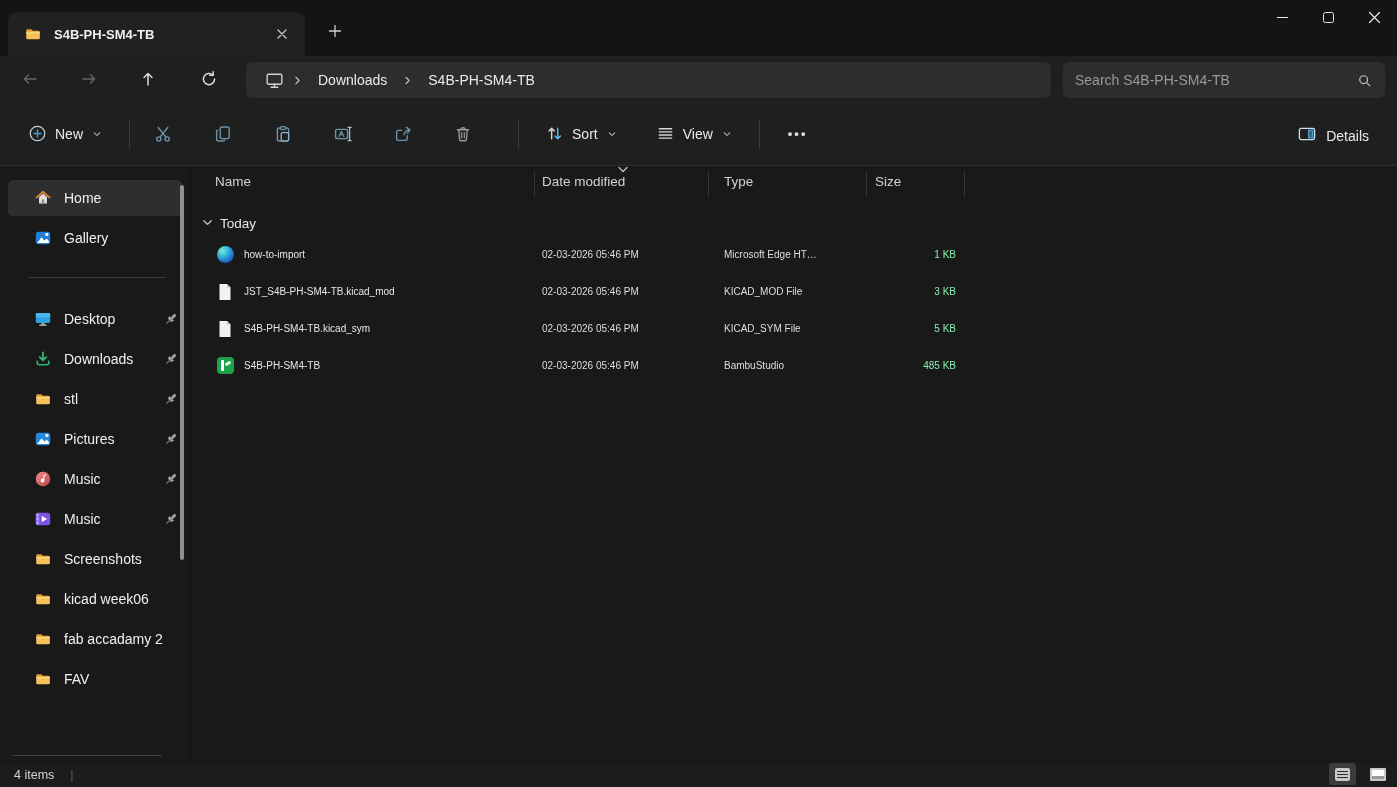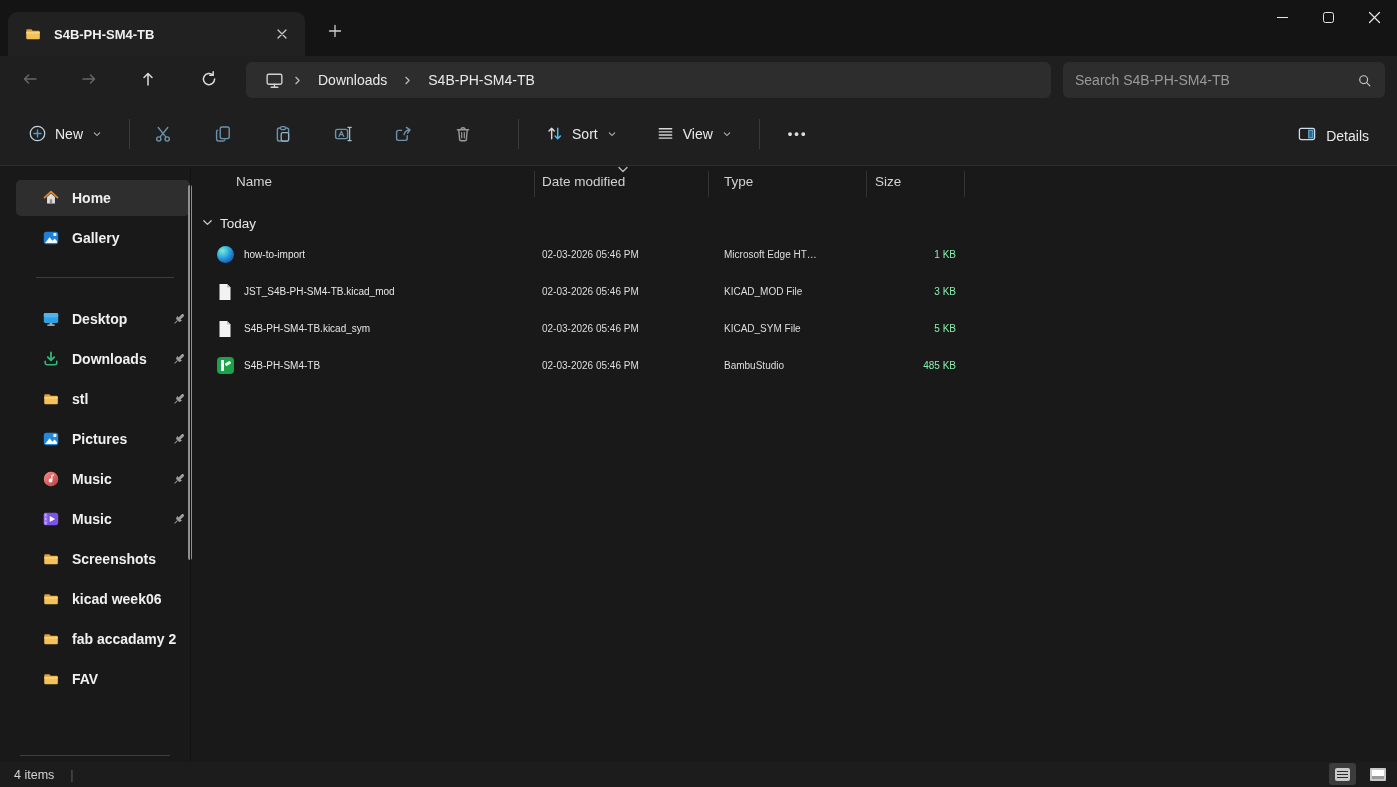--- a/index.html
+++ b/index.html
@@ -49,21 +49,21 @@
     display:flex; align-items:center; padding-left:16px;
   }
   .tb-btn { display:flex; align-items:center; gap:8px; padding:8px 12px; border-radius:5px; font-size:14px; color:#eaeaea; white-space:nowrap; }
   .tb-icon-btn { width:38px; height:36px; display:flex; align-items:center; justify-content:center; border-radius:5px; margin-right:22px; }
   .tb-icon-btn:last-of-type { margin-right:0; }
   .tb-divider { width:1px; height:30px; background:#3a3a3a; margin:0 14px; }
   .tb-more { letter-spacing:2px; font-weight:700; font-size:13px; color:#dcdcdc; padding:8px 14px; }
   .tb-details { position:absolute; right:16px; display:flex; align-items:flex-end; gap:9px; padding:8px 12px; border-radius:5px; font-size:14px; color:#eaeaea; }
 
   
-  .sidebar { position:absolute; left:12px; top:166px; width:190px; height:596px;font-weight:bold; }
+  .sidebar { position:absolute; left:4px; top:166px; width:190px; height:596px; }
   .side-list { display:flex; flex-direction:column; padding-top:12px; }
   .side-item {
     height:36px; margin:2px 12px 2px 4px; padding-left:26px;
     display:flex; align-items:center; gap:12px; border-radius:5px;
     font-size:14px; color:#f0f0f0; position:relative;
   }
   .side-item.active { background:#2e2e2e; margin-right:12px; }
   .side-label { white-space:nowrap; overflow:hidden; flex:1; }
   .side-sep { height:1px; background:#3c3c3c; margin:19px 28px 21px 24px; }
   .pin { width:18px; height:18px; margin-right:2px; flex:none; }
@@ -506,21 +506,21 @@
 <div class="pane-divider"></div>
 
 <div class="filepane">
 
   <div class="cols-header">
     <span class="sort-indicator" style="left:425px">
       <svg width="14" height="10" viewBox="0 0 14 10">
           <path d="M3 2.5 L7 6.5 L11 2.5" stroke="#bdbdbd" stroke-width="1.3" fill="none" stroke-linecap="round" stroke-linejoin="round"></path>
         </svg>
     </span>
-    <span class="col-label" style="left:45px">Name</span>
+    <span class="col-label" style="left:24px">Name</span>
     <span class="col-label" style="left:351px">Date modified</span>
     <span class="col-label" style="left:533px">Type</span>
     <span class="col-label" style="left:684px">Size</span>
     <span class="col-sep" style="left:343px"></span>
     <span class="col-sep" style="left:517px"></span>
     <span class="col-sep" style="left:675px"></span>
     <span class="col-sep" style="left:773px"></span>
   </div>
 
   <div class="group-row">

